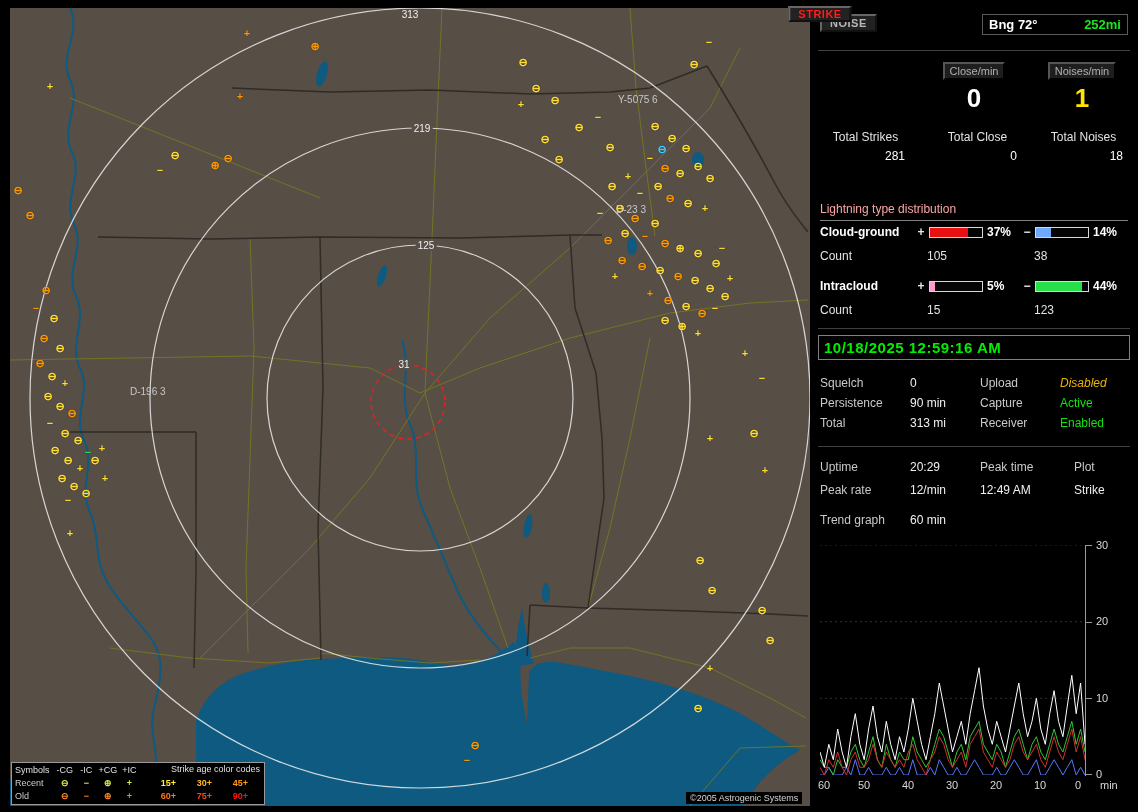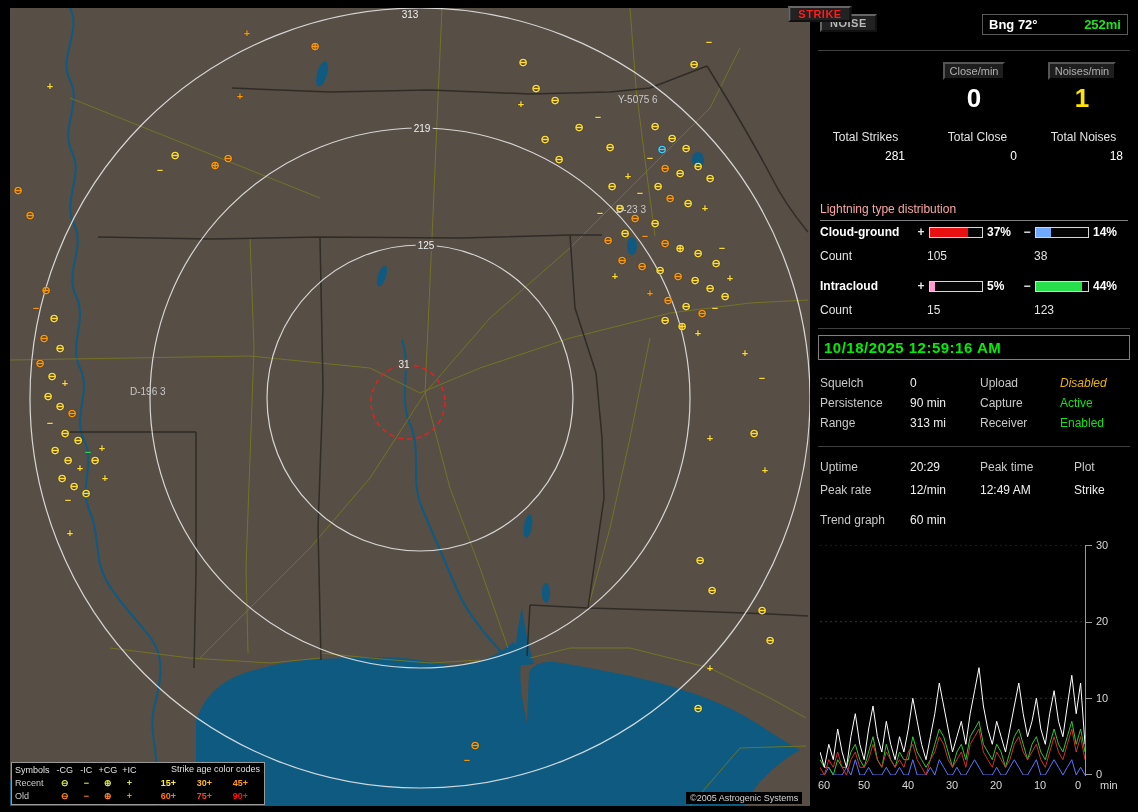--- a/index.html
+++ b/index.html
@@ -378,21 +378,21 @@
       <span class="lab" style="left:162px">Upload</span>
       <span class="val v2 dim" style="left:242px">Disabled</span>
     </div>
     <div class="set-row" style="top:388px">
       <span class="lab" style="left:2px">Persistence</span>
       <span class="val" style="left:92px">90 min</span>
       <span class="lab" style="left:162px">Capture</span>
       <span class="val v2 on" style="left:242px">Active</span>
     </div>
     <div class="set-row" style="top:408px">
-      <span class="lab" style="left:2px">Range</span>
+      <span class="lab" style="left:2px">Total</span>
       <span class="val" style="left:92px">313 mi</span>
       <span class="lab" style="left:162px">Receiver</span>
       <span class="val v2 on" style="left:242px">Enabled</span>
     </div>
 
     <div class="hr" style="top:438px"></div>
 
     <div class="stat-row" style="top:452px">
       <span class="lab" style="left:2px">Uptime</span>
       <span class="val" style="left:92px">20:29</span>

